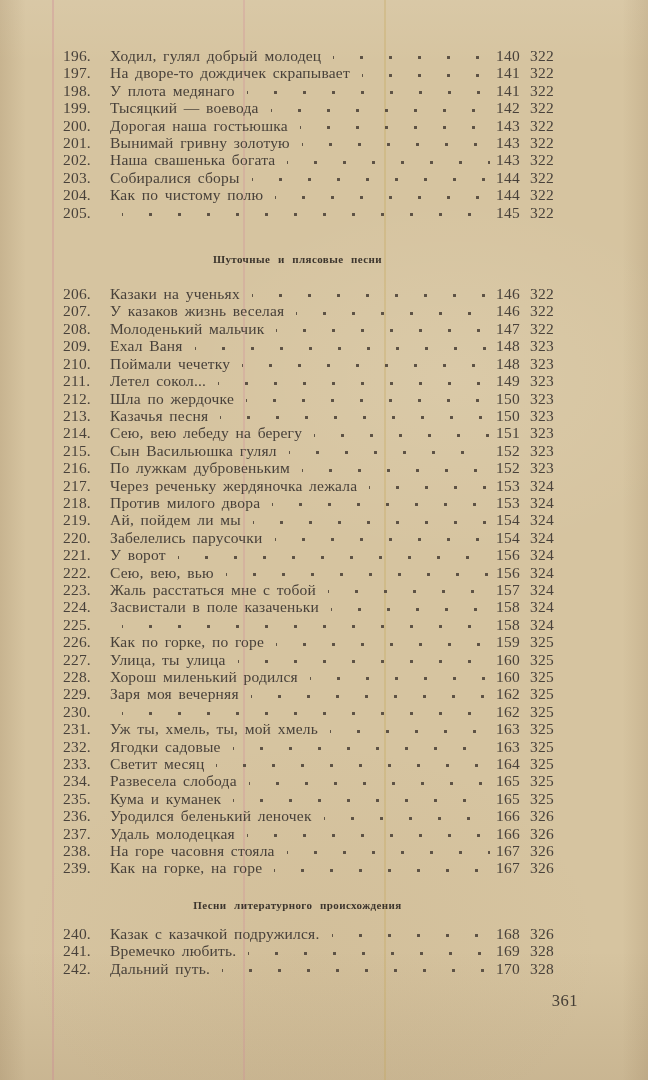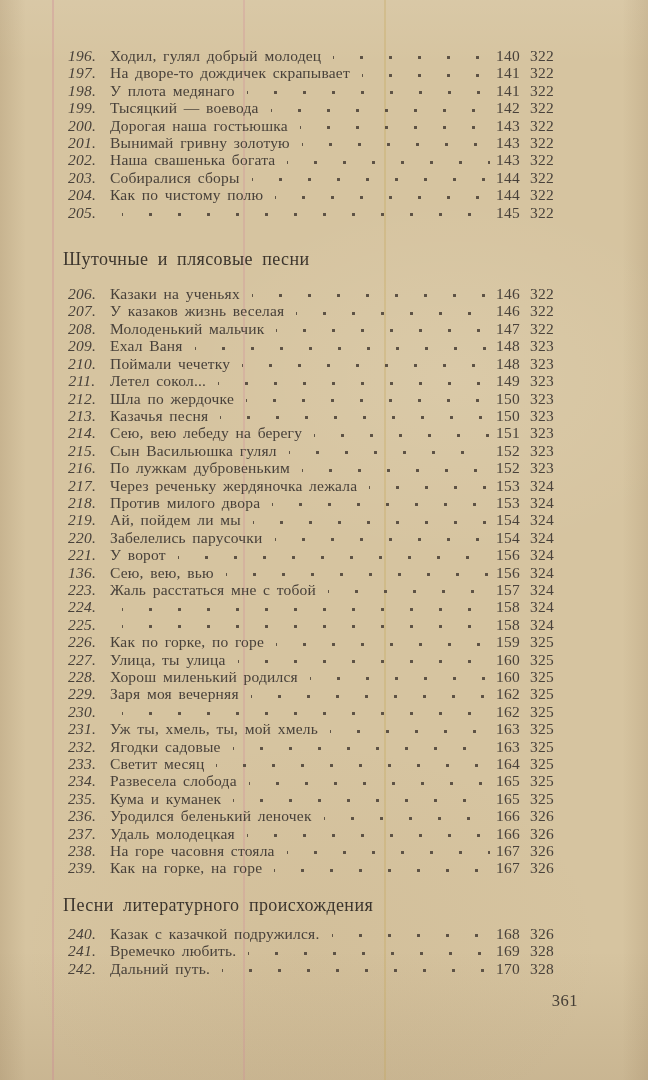--- a/index.html
+++ b/index.html
@@ -47,22 +47,21 @@
     line-height: 17.4px;
     font-size: 15.5px;
     letter-spacing: 0.2px;
     word-spacing: 2.5px;
     white-space: nowrap;
   }
   .num {
     flex: none;
     width: 38px;
     padding-right: 9px;
-    text-align: center;
-    font-style: italic;
+    text-align: left;
   }
   .title { flex: none; }
   .leader {
     flex: 1 1 auto;
     align-self: stretch;
     position: relative;
     margin: 0 6px 0 12px;
     min-width: 10px;
     overflow: hidden;
   }
@@ -73,25 +72,26 @@
     bottom: 4px;
     height: 5px;
     background-image: radial-gradient(circle, #5d5245 1.4px, rgba(0,0,0,0) 2px);
     background-size: 29px 5px;
     background-position: 14px 50%;
     background-repeat: repeat-x;
   }
   .p1 { flex: none; width: 34px; text-align: left; }
   .p2 { flex: none; width: 56px; }
   .section-heading {
-    font-size: 18px;
-    font-weight: normal;
+    font-size: 11px;
+    font-weight: bold;
     letter-spacing: 0.4px;
     word-spacing: 4.5px;
     color: #3c352d;
+    text-align: center;
     padding-right: 54px;
     margin: 0;
   }
   .sec-1 .section-heading { margin: 28px 0 16px 0; line-height: 20px; }
   .sec-2 .section-heading { margin: 18px 0 10px 0; line-height: 20px; }
   .page-number {
     position: absolute;
     top: 991px;
     right: 70px;
     font-size: 16.5px;
@@ -287,35 +287,36 @@
     <span class="p2">324</span>
   </div>
         <div class="row">
     <span class="num">221.</span>
     <span class="title">У ворот</span>
     <span class="leader"></span>
     <span class="p1">156</span>
     <span class="p2">324</span>
   </div>
         <div class="row">
-    <span class="num">136.</span>
+    <span class="num">222.</span>
     <span class="title">Сею, вею, вью</span>
     <span class="leader"></span>
     <span class="p1">156</span>
     <span class="p2">324</span>
   </div>
         <div class="row">
     <span class="num">223.</span>
     <span class="title">Жаль расстаться мне с тобой</span>
     <span class="leader"></span>
     <span class="p1">157</span>
     <span class="p2">324</span>
   </div>
         <div class="row">
     <span class="num">224.</span>
+    <span class="title">Засвистали в поле казаченьки</span>
     <span class="leader"></span>
     <span class="p1">158</span>
     <span class="p2">324</span>
   </div>
         <div class="row">
     <span class="num">225.</span>
     <span class="leader"></span>
     <span class="p1">158</span>
     <span class="p2">324</span>
   </div>

